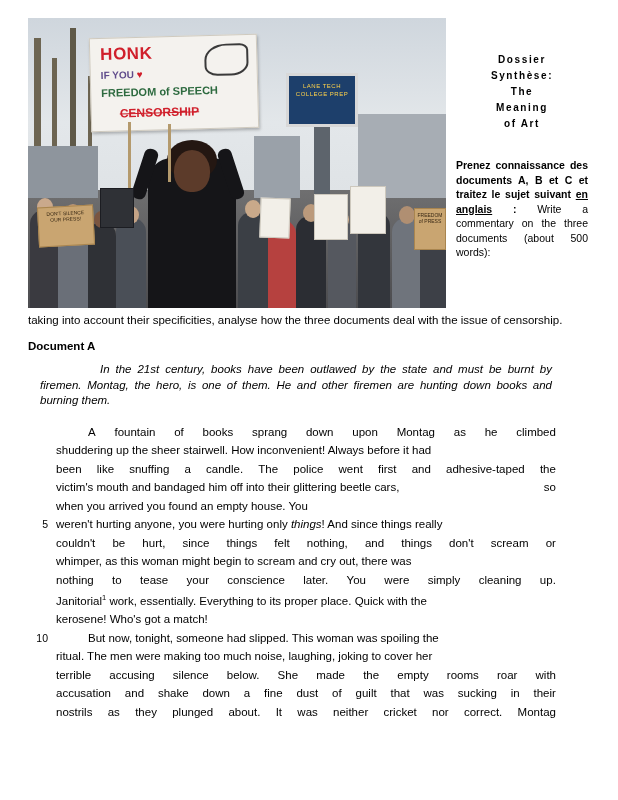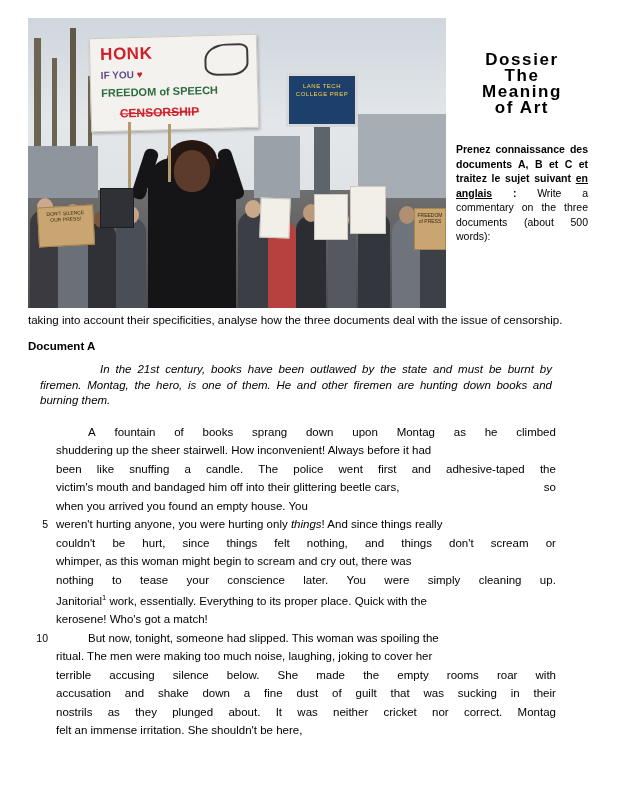--- a/index.html
+++ b/index.html
@@ -38,21 +38,21 @@
     background: #9aa3ad;
   }
   .side-col {
     margin-left: 428px;
     width: 132px;
     padding-top: 34px;
   }
   .dossier-title {
     font-family: "Liberation Sans", sans-serif;
     font-weight: bold;
-    font-size: 17px;
+    font-size: 10px;
     line-height: 16px;
     text-align: center;
     letter-spacing: 1.6px;
     color: #000;
   }
   .instructions {
     margin-top: 26px;
     font-family: "Liberation Sans", sans-serif;
     font-size: 10.5px;
     line-height: 14.5px;
@@ -363,20 +363,21 @@
       <div class="smallsign" style="left:322px; top:168px; width:36px; height:48px;"></div>
       <div class="cardboard" style="left:386px; top:190px; width:32px; height:42px;">
         <span>FREEDOM of PRESS</span>
       </div>
       <div class="smallsign" style="left:232px; top:180px; width:30px; height:40px; transform:rotate(2deg);"></div>
     </div>
 
     <div class="side-col">
       <div class="dossier-title">
         <div>Dossier</div>
+        <div>Synthèse:</div>
         <div>The</div>
         <div>Meaning</div>
         <div>of Art</div>
       </div>
 
       <div class="instructions">
         <span>Prenez connaissance des documents A, B et C et traitez le sujet suivant </span><span class="underline">en anglais</span><span> : </span><span class="reg">Write a commentary on the three documents (about 500 words):</span>
       </div>
     </div>
   </div>
@@ -511,17 +512,16 @@
         <span class="w">about.</span>
         <span class="w">It</span>
         <span class="w">was</span>
         <span class="w">neither</span>
         <span class="w">cricket</span>
         <span class="w">nor</span>
         <span class="w">correct.</span>
         <span class="w">Montag</span>
     </div>
 
-    <div class="tline">felt an immense irritation. She shouldn't be here,</div>
 
 
   </div>
 </div>
 
 </body></html>

